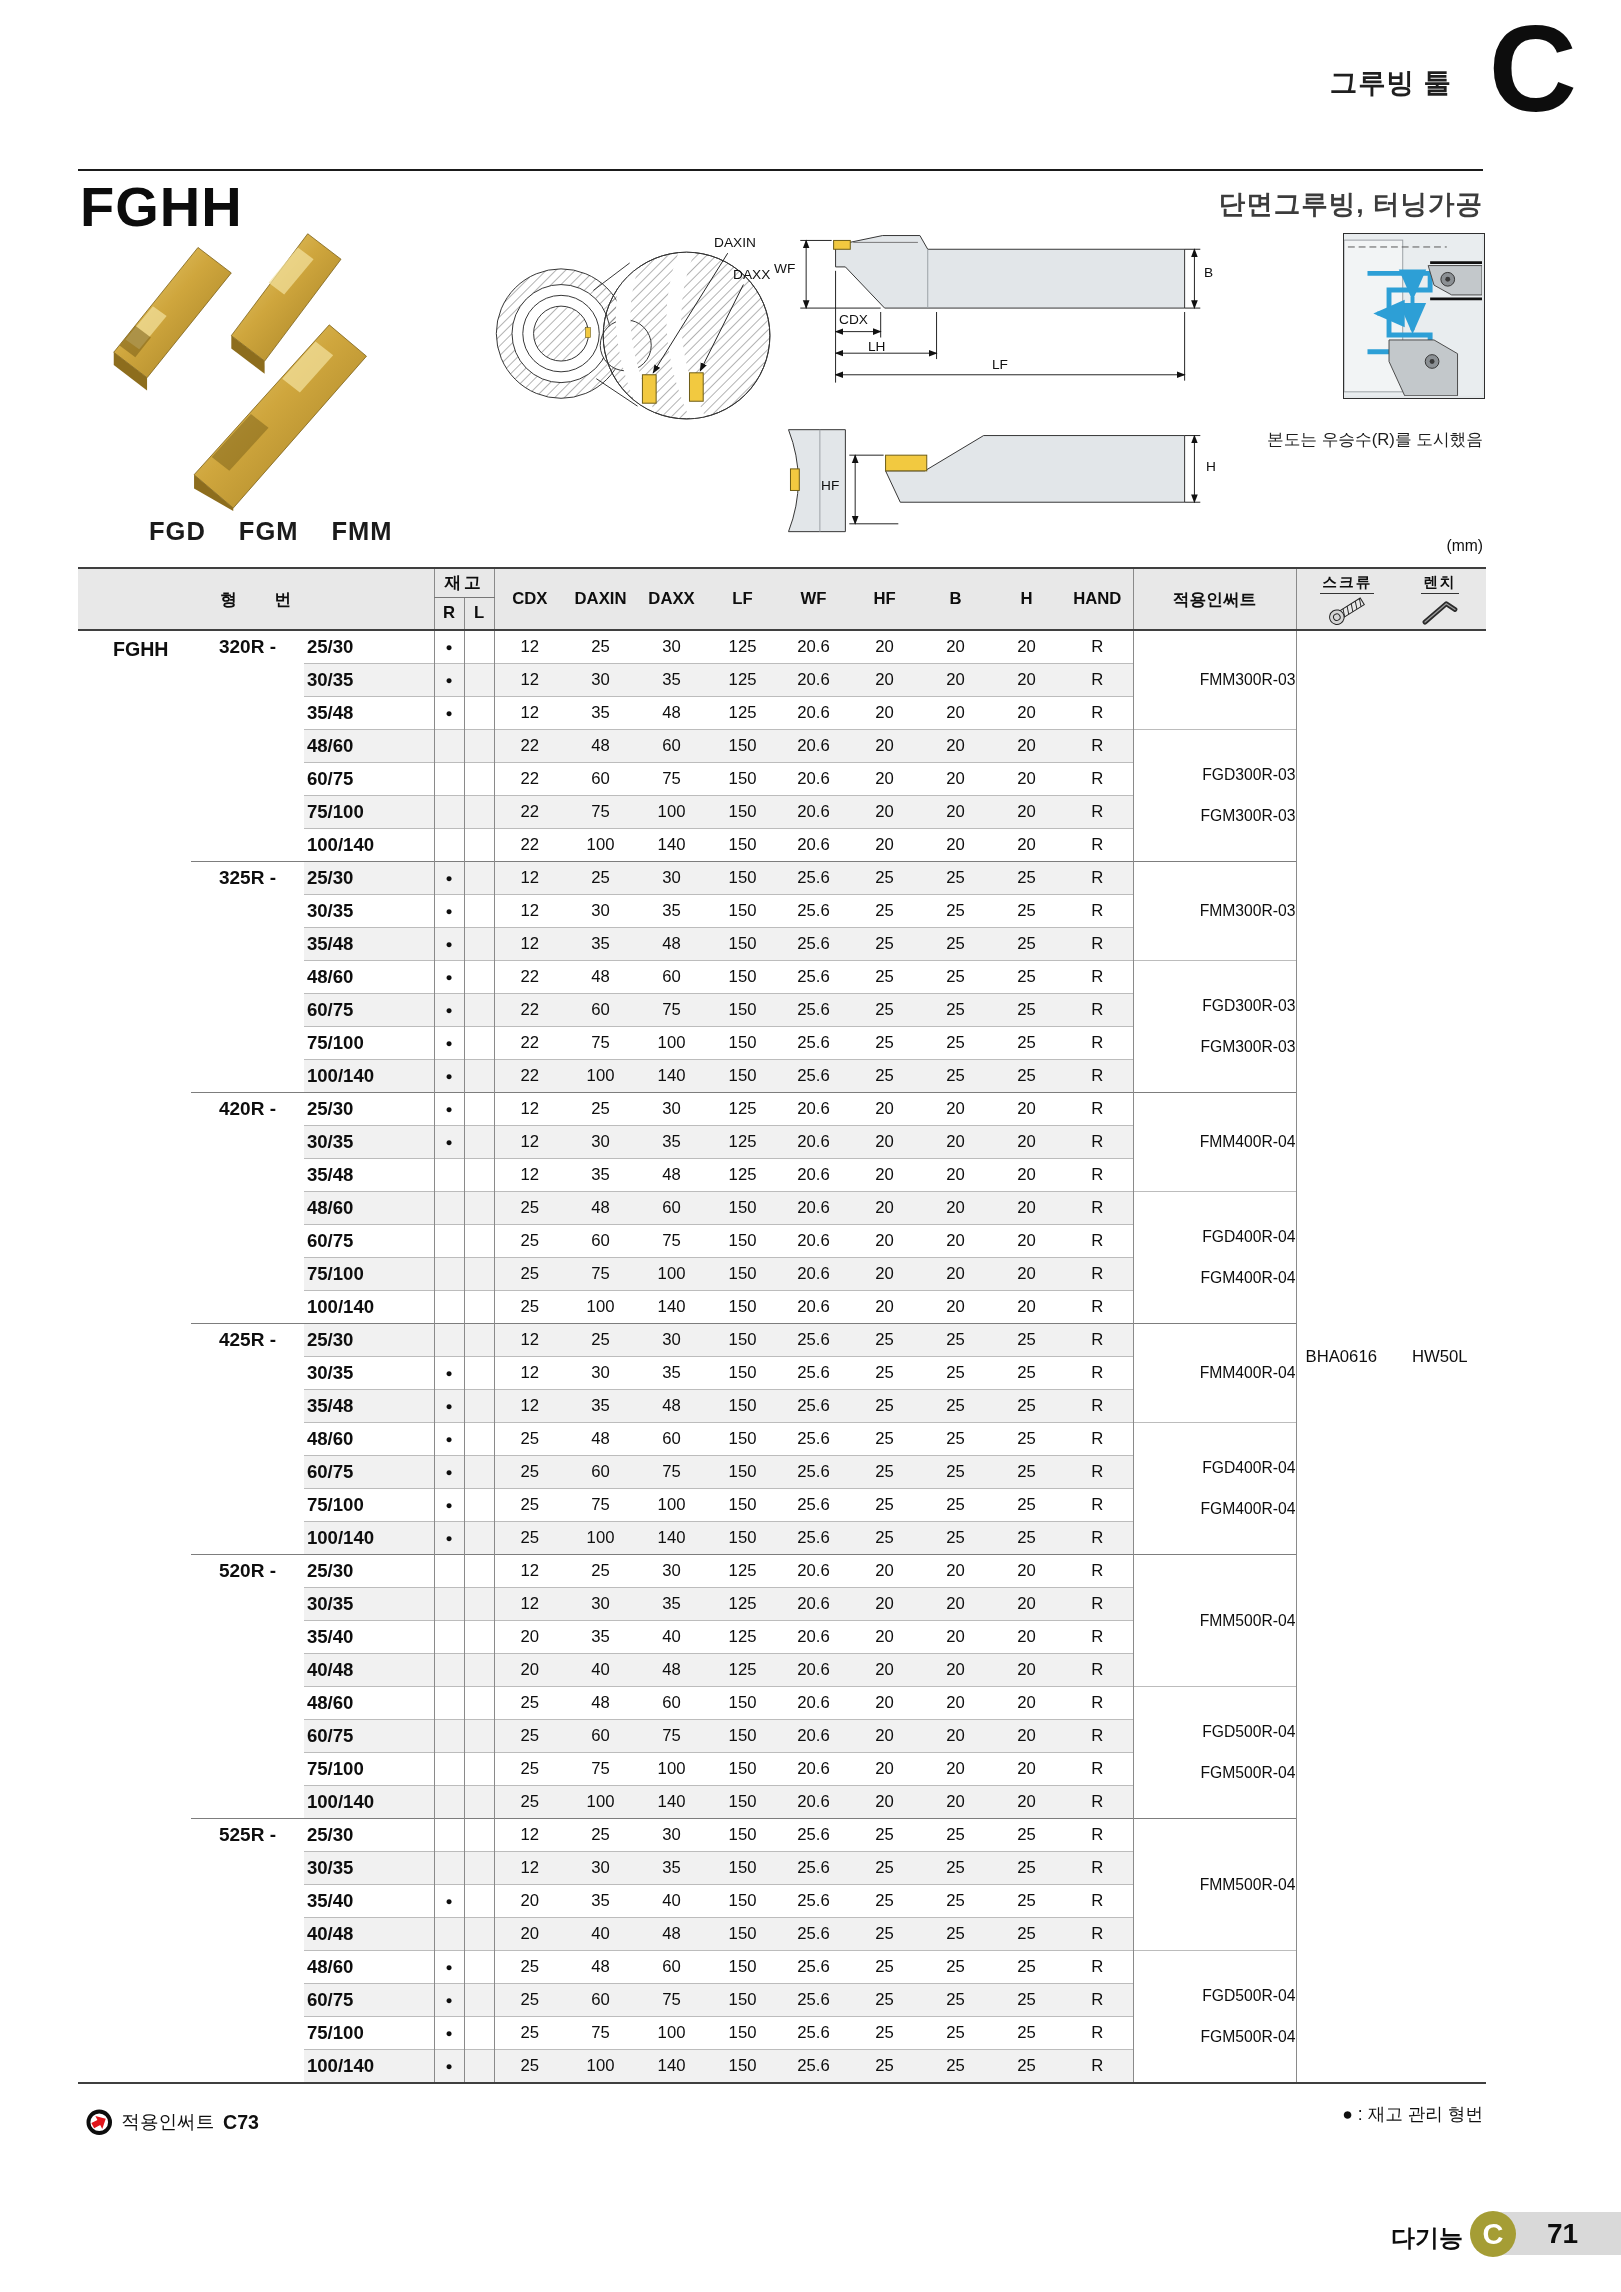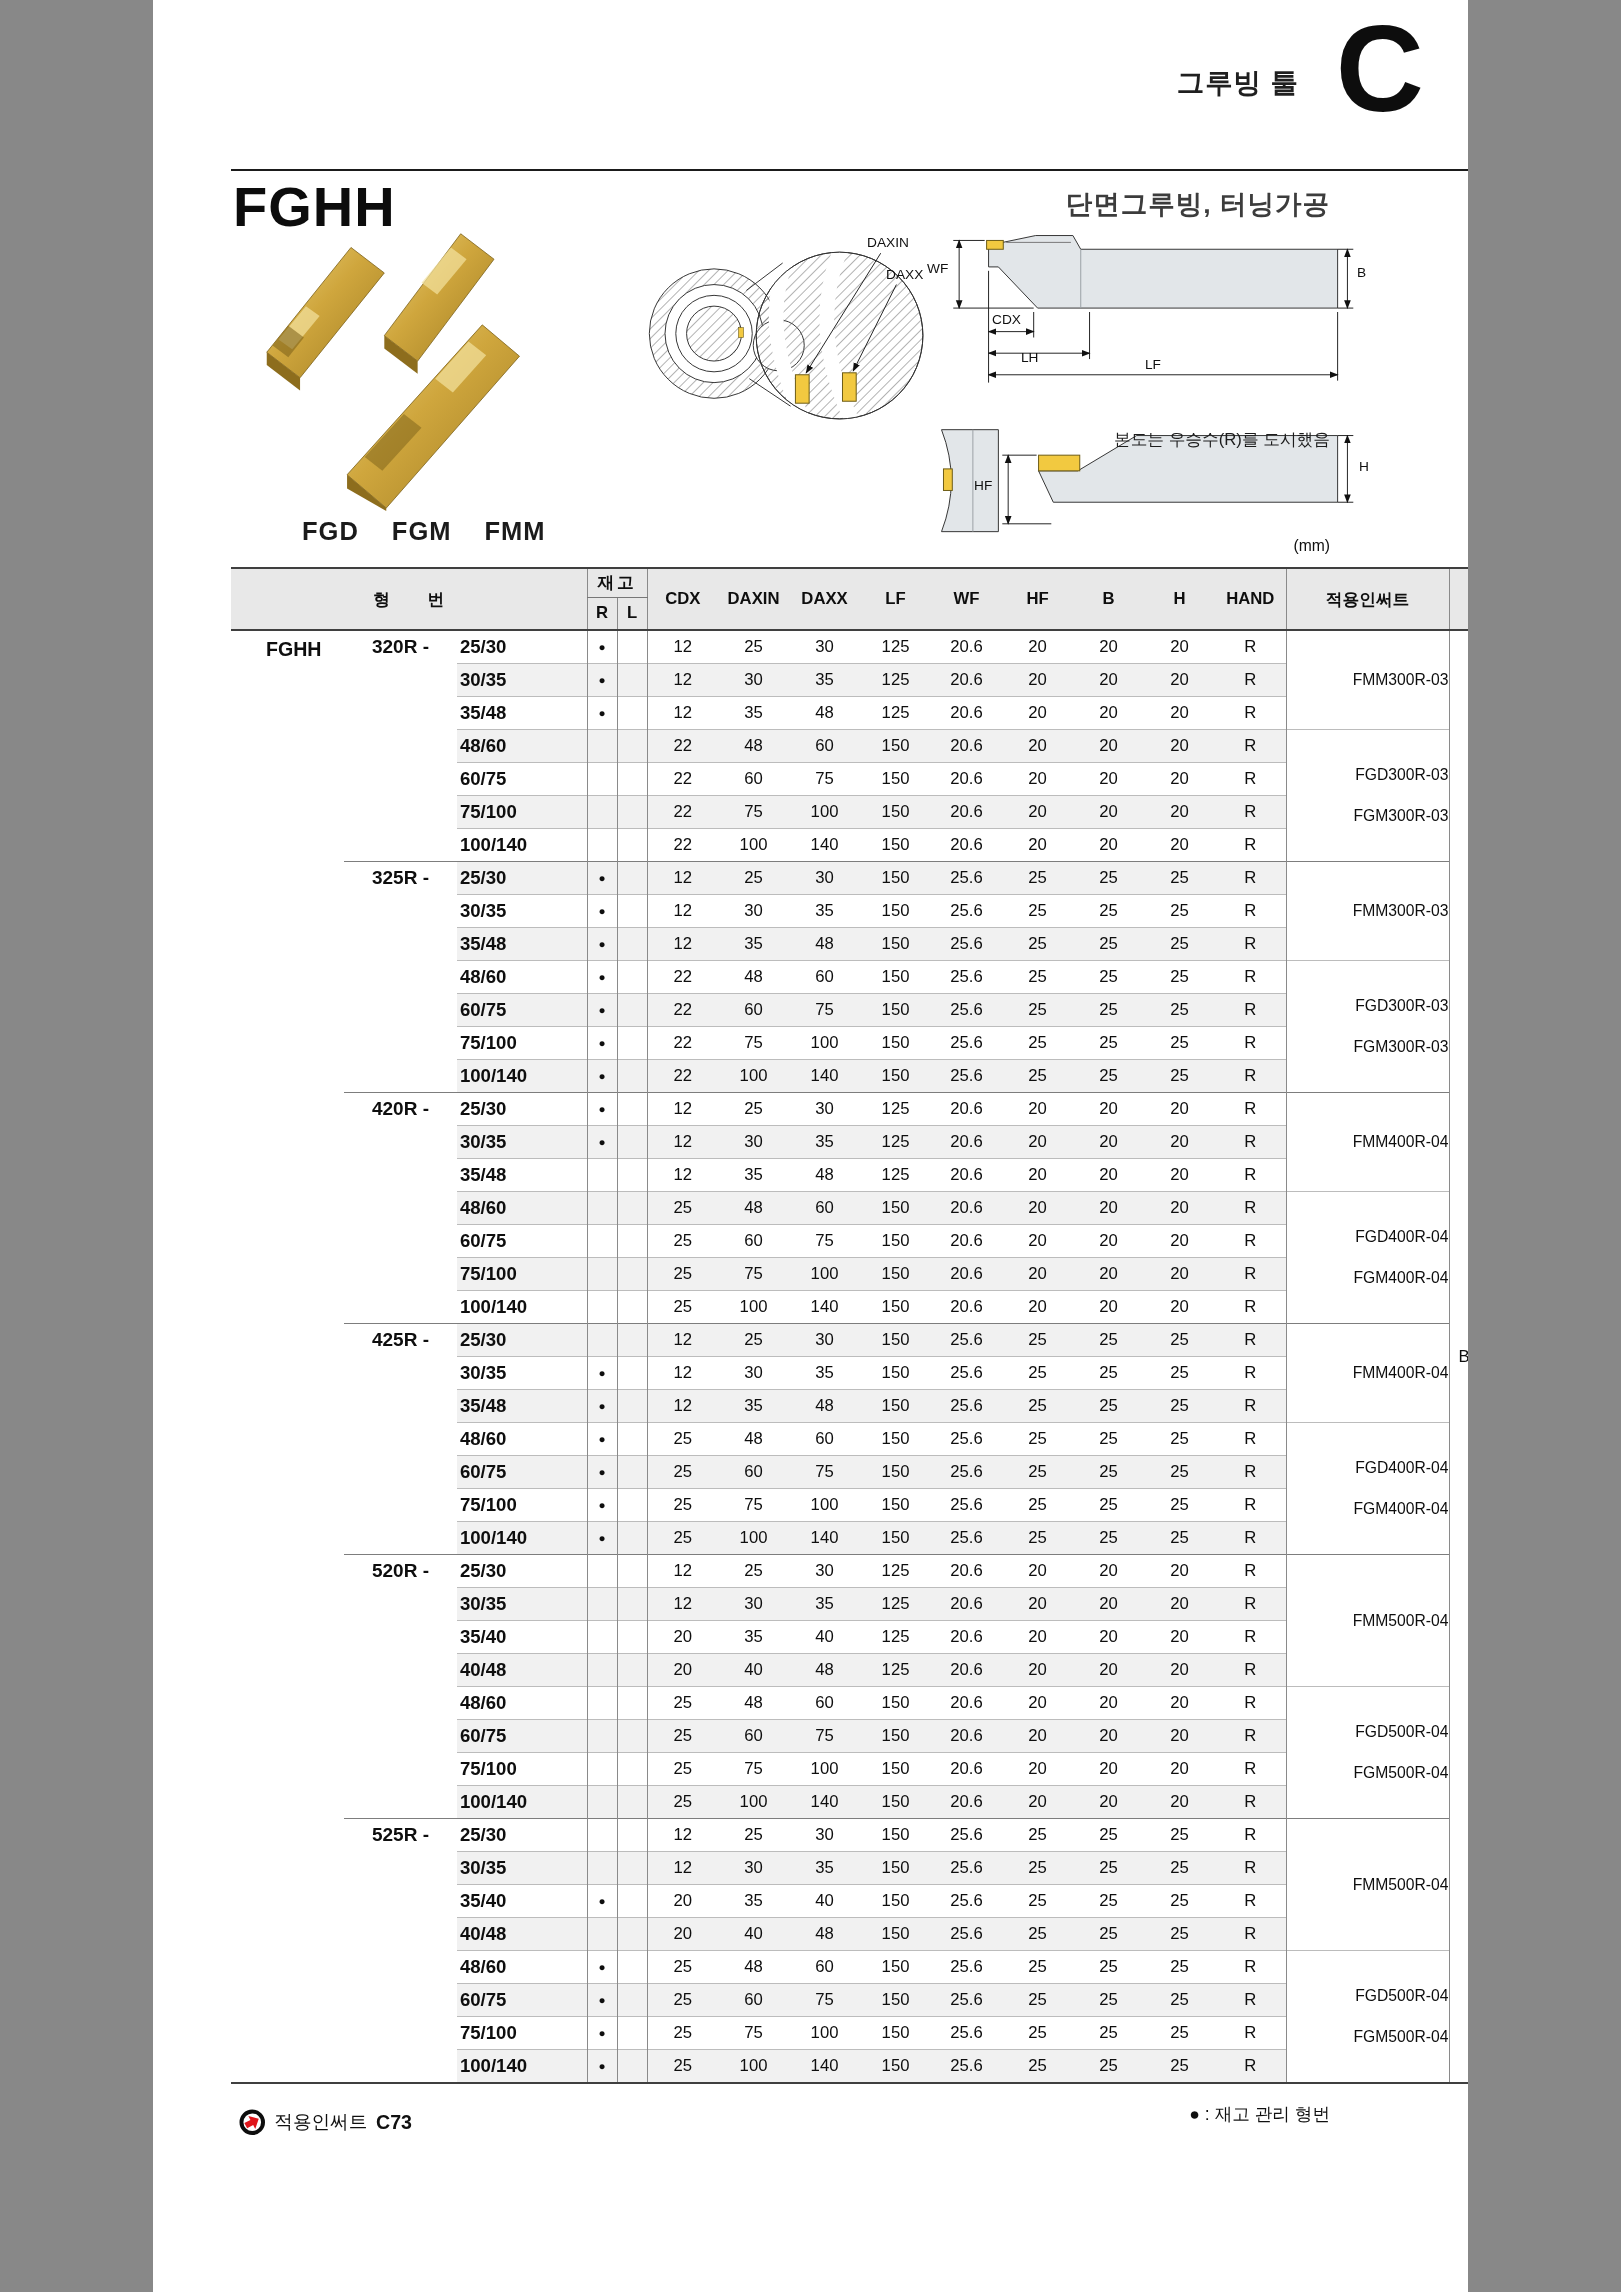--- a/index.html
+++ b/index.html
@@ -1,16 +1,16 @@
 <!DOCTYPE html>
 <html><head>
 <meta charset="utf-8">
 <style>
   html,body{margin:0;padding:0;background:#888;}
-  .page{position:relative;width:1315px;height:2293px;background:#fff;margin:0 auto;
+  .page{position:relative;width:1621px;height:2293px;background:#fff;margin:0 auto;
         font-family:"Liberation Sans",sans-serif;color:#111;overflow:hidden;}
 
   
   .cat-letter{position:absolute;top:7.8px;right:47px;font-size:122px;font-weight:bold;line-height:1;letter-spacing:-2.9px;color:#0d0d0d;}
   .cat-text{position:absolute;top:65px;right:169px;font-size:27.4px;font-weight:bold;color:#1f1f1f;letter-spacing:1px;}
   .top-rule{position:absolute;left:78px;top:169px;width:1405px;height:2px;background:#1b1b1b;}
   .title{position:absolute;left:80px;top:174px;font-size:56px;font-weight:bold;letter-spacing:1px;color:#0c0c0c;}
   .subtitle{position:absolute;top:186px;right:138px;font-size:26.5px;font-weight:bold;color:#3c3c3c;letter-spacing:1px;}
 
   
@@ -166,21 +166,21 @@
     <line x1="1208" y1="444" x2="1224" y2="444" stroke="#222"></line>
     <line x1="1208" y1="512" x2="1224" y2="512" stroke="#222"></line>
     <line x1="1218" y1="444" x2="1218" y2="512" stroke="#222" marker-start="url(#arrS)" marker-end="url(#arr)"></line>
   </svg>
 
   <span class="dlabel" style="left:714px;top:235px;">DAXIN</span>
   <span class="dlabel" style="left:733px;top:267px;">DAXX</span>
   <span class="dlabel" style="left:774px;top:261px;">WF</span>
   <span class="dlabel" style="left:1204px;top:265px;">B</span>
   <span class="dlabel" style="left:839px;top:312px;">CDX</span>
-  <span class="dlabel" style="left:868px;top:350px;">LH</span>
+  <span class="dlabel" style="left:868px;top:339px;">LH</span>
   <span class="dlabel" style="left:992px;top:357px;">LF</span>
   <span class="dlabel" style="left:821px;top:478px;">HF</span>
   <span class="dlabel" style="left:1206px;top:459px;">H</span>
 
   <div class="photo-box">
     <svg width="138" height="162" viewBox="0 0 141 165">
       <defs>
         <marker id="barr" markerWidth="8" markerHeight="8" refX="7" refY="4" orient="auto">
           <polygon points="0,0.5 8,4 0,7.5" fill="#2d9fd6"></polygon>
         </marker>

